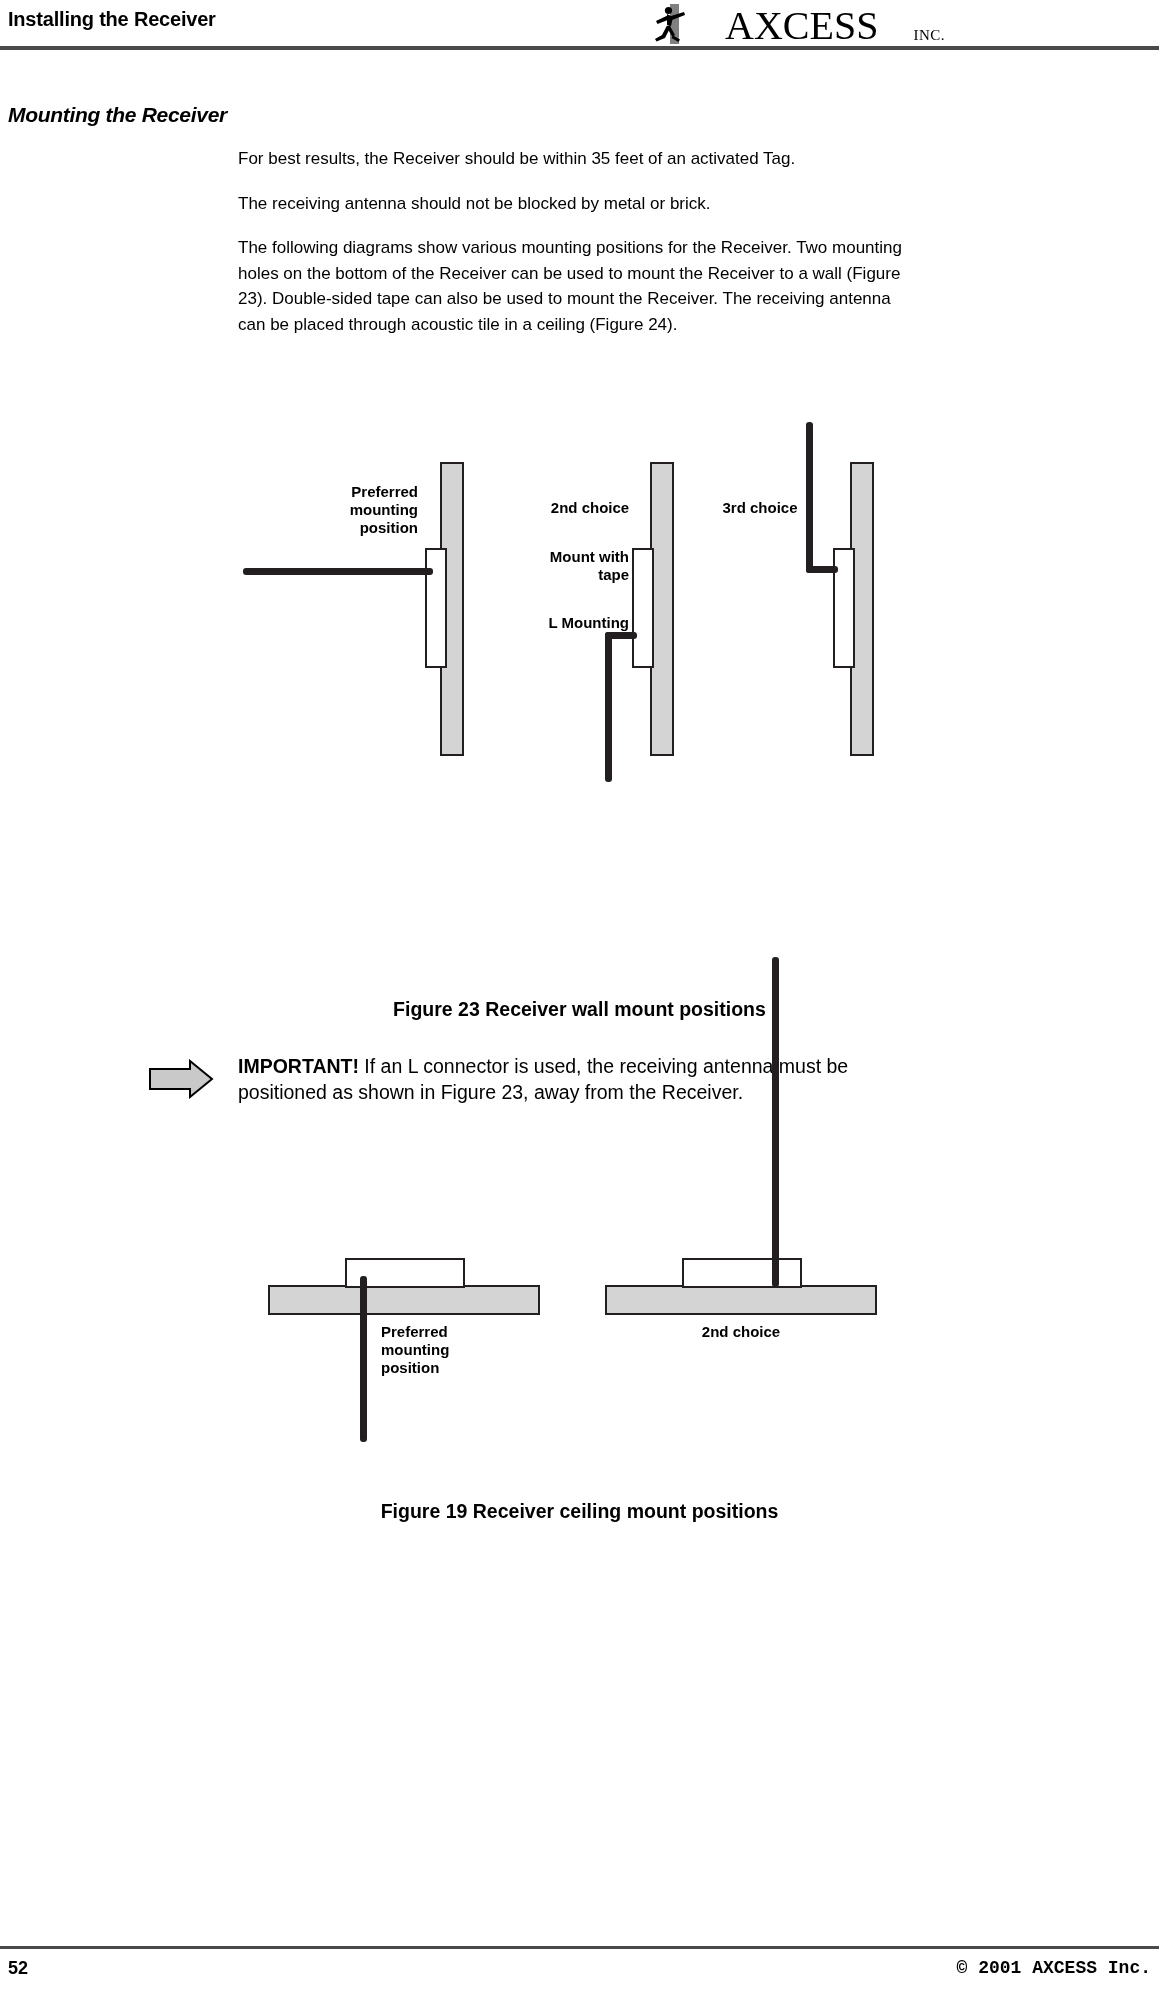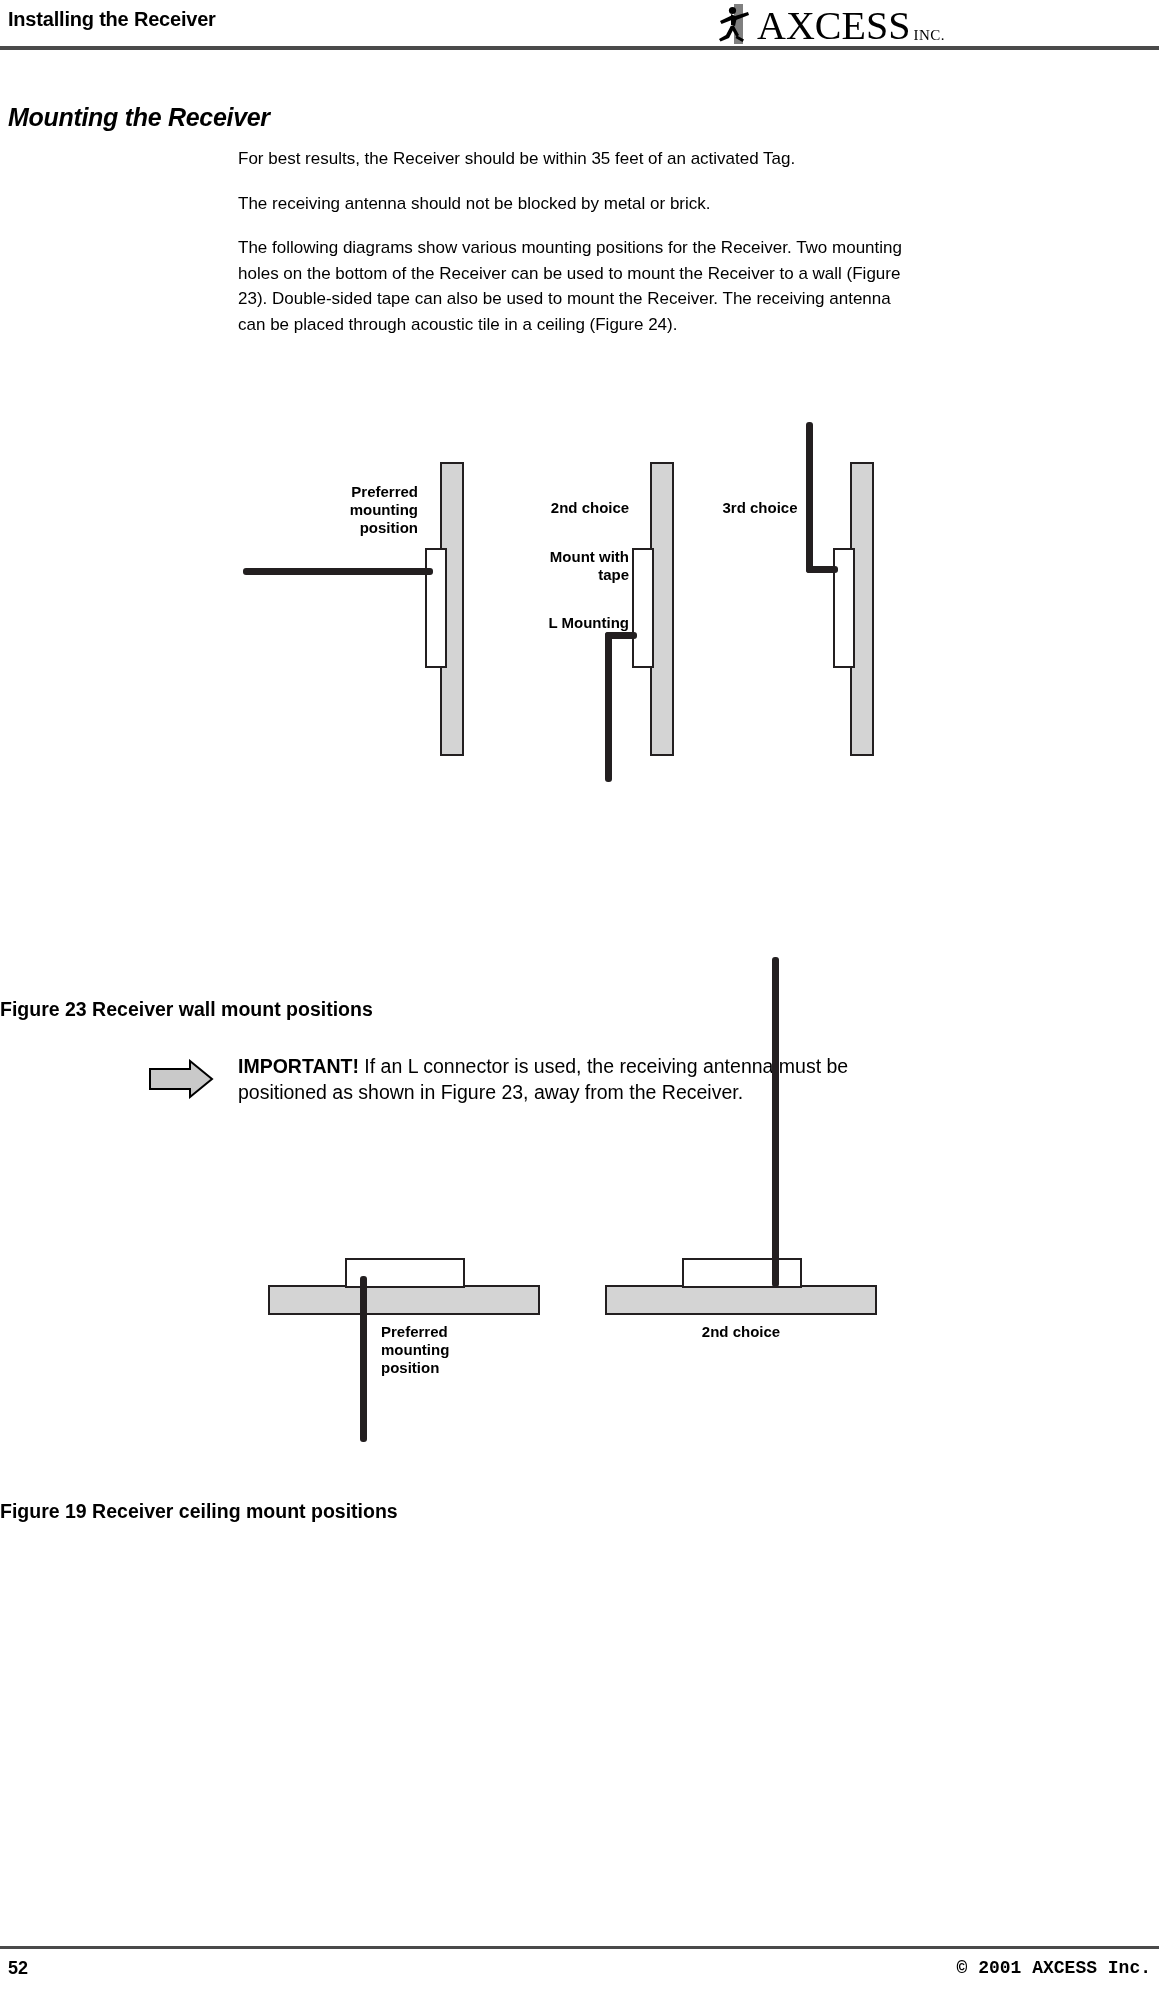--- a/index.html
+++ b/index.html
@@ -31,20 +31,21 @@
     position: absolute;
     left: 0; top: 46px; width: 1159px; height: 4px;
     background: #4a4a4a;
   }
   .logo {
     position: absolute;
     right: 8px; top: 0px;
     height: 46px;
     display: flex;
     align-items: flex-end;
+    gap: 32px;
   }
   .logo-mark { position: relative; width: 40px; height: 44px; margin-right: 2px; }
   .logo-word {
     font-family: "Liberation Serif", serif;
     font-size: 40px;
     line-height: 40px;
     letter-spacing: 0px;
     color: #000;
   }
   .logo-inc {
@@ -53,21 +54,21 @@
     line-height: 15px;
     margin-left: 3px;
     margin-bottom: 3px;
     letter-spacing: 0.5px;
   }
 
   
   .section-heading {
     position: absolute;
     left: 8px; top: 103px;
-    font-size: 25px;
+    font-size: 21px;
     font-weight: bold;
     font-style: italic;
     letter-spacing: -0.3px;
   }
 
   
   .body-col {
     position: absolute;
     left: 238px;
     width: 672px;
@@ -111,20 +112,21 @@
     font-weight: bold;
     line-height: 18px;
     white-space: pre-line;
   }
   .lbl-right { text-align: right; }
 
   
   .caption {
     position: absolute;
     width: 1159px;
+    text-align: center;
     font-size: 19.5px;
     font-weight: bold;
   }
 
   
   .callout {
     position: absolute;
     left: 0; top: 1048px;
     width: 1067px; height: 80px;
   }

